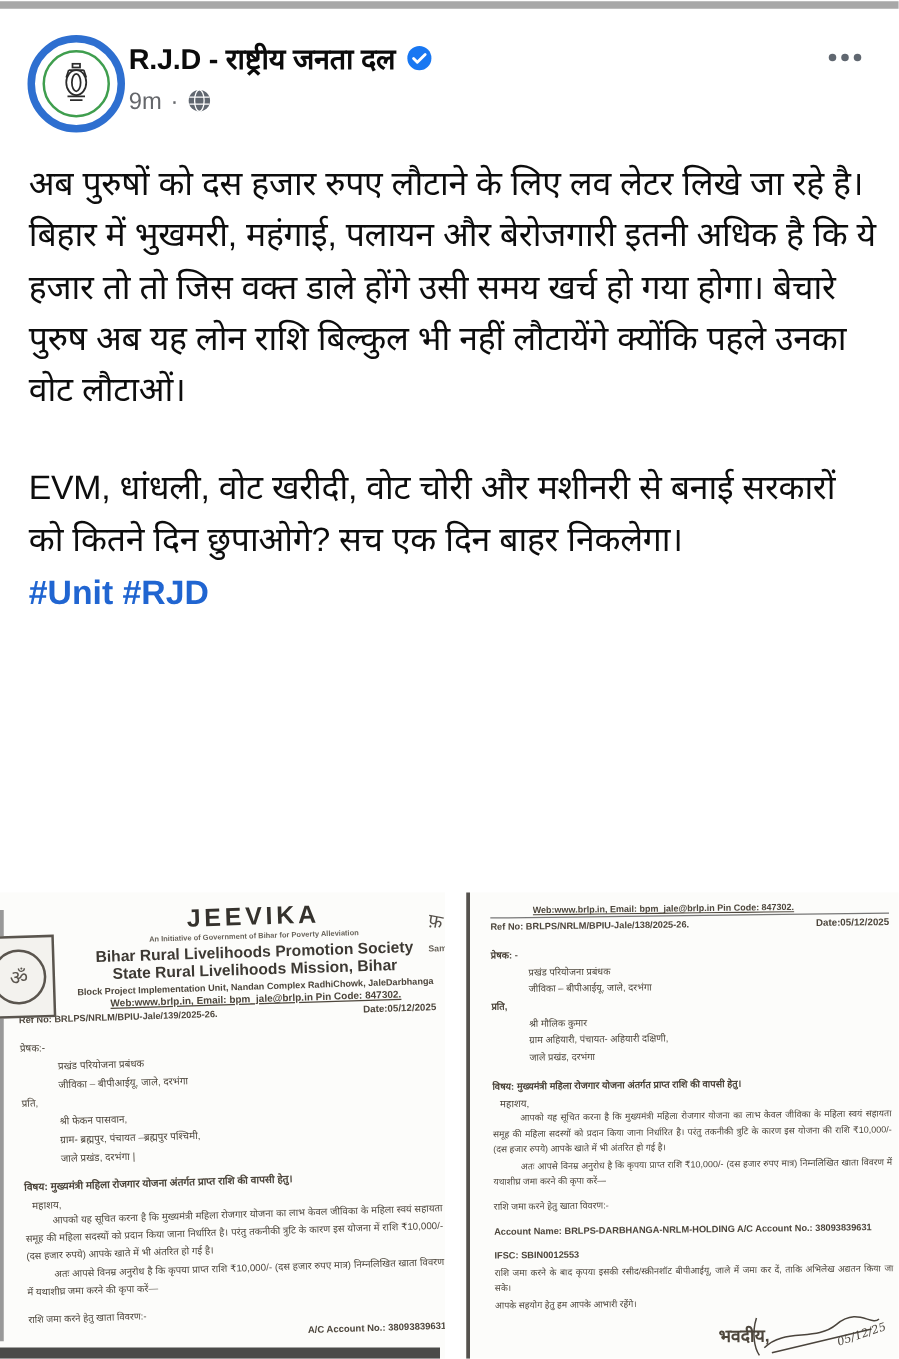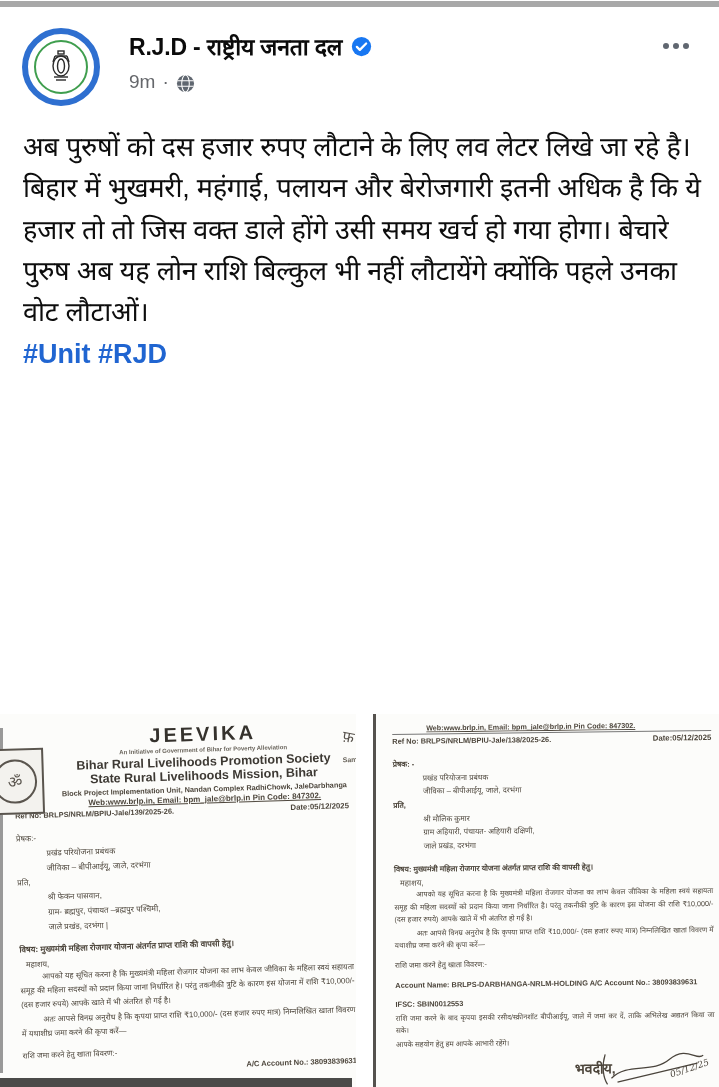--- a/index.html
+++ b/index.html
@@ -9,25 +9,25 @@
     font-family:"Liberation Sans","DejaVu Sans",sans-serif;
   }
   
   .top-bar{position:absolute;top:1px;left:0;width:719px;height:6px;background:#a8a8a8;}
 
   
   .post-header{position:absolute;top:26px;left:22px;right:14px;height:88px;}
   .avatar{position:absolute;left:0;top:2px;width:78px;height:78px;border-radius:50%;
     background:#fff;border:6px solid #2e6fd0;box-sizing:border-box;display:flex;align-items:center;justify-content:center;cursor:pointer;}
   .avatar-inner{width:50px;height:50px;border-radius:50%;border:2.5px solid #3f9e4e;display:flex;align-items:center;justify-content:center;}
-  .name-block{position:absolute;left:107px;top:4px;}
+  .name-block{position:absolute;left:81px;top:4px;}
   .author-row{display:flex;align-items:center;gap:9px;}
   .author-name{font-size:23px;font-weight:bold;color:#0b0b0b;letter-spacing:-0.2px;cursor:pointer;}
   .verified{width:21px;height:21px;flex:0 0 auto;}
-  .meta-row{margin-top:9px;display:flex;align-items:flex-end;gap:7px;font-size:19px;color:#65676b;}
+  .meta-row{margin-top:9px;display:flex;align-items:flex-start;gap:7px;font-size:19px;color:#65676b;}
   .more-btn{position:absolute;right:16px;top:8px;color:#606770;font-size:17px;letter-spacing:4px;cursor:pointer;font-weight:bold;}
 
   
   .post-text{position:absolute;top:127px;left:23px;width:678px;color:#0d0d0d;}
   .post-text p{font-size:27px;line-height:1.53;margin:0 0 37px 0;letter-spacing:-0.2px;}
   .post-text p:last-of-type{margin-bottom:6px;}
   .hashtags{font-size:27px;font-weight:bold;color:#2065d1;cursor:pointer;}
 
   
   .attachments{position:absolute;top:714px;left:0;width:719px;height:373px;display:flex;background:#fff;}
@@ -126,20 +126,21 @@
     </div>
   </div>
 
   <div class="more-btn">
     <span class="dot"></span><span class="dot"></span><span class="dot"></span>
   </div>
 </div>
 
 <div class="post-text">
   <p>अब पुरुषों को दस हजार रुपए लौटाने के लिए लव लेटर लिखे जा रहे है। बिहार में भुखमरी, महंगाई, पलायन और बेरोजगारी इतनी अधिक है कि ये हजार तो तो जिस वक्त डाले होंगे उसी समय खर्च हो गया होगा। बेचारे पुरुष अब यह लोन राशि बिल्कुल भी नहीं लौटायेंगे क्योंकि पहले उनका वोट लौटाओं।</p>
+  <p>EVM, धांधली, वोट खरीदी, वोट चोरी और मशीनरी से बनाई सरकारों को कितने दिन छुपाओगे? सच एक दिन बाहर निकलेगा।</p>
   <div class="hashtags">#Unit #RJD</div>
 </div>
 
 <div class="attachments">
 
   <div class="photo photo-left">
     <div class="docL-edge"></div>
     <div class="doc docL">
 
       <div class="emblem">

